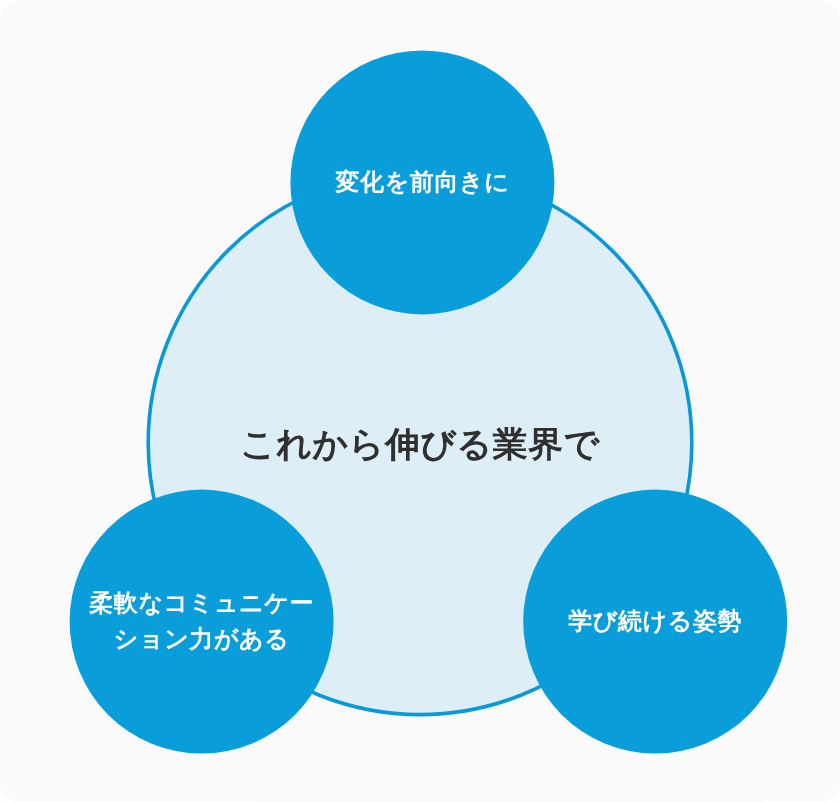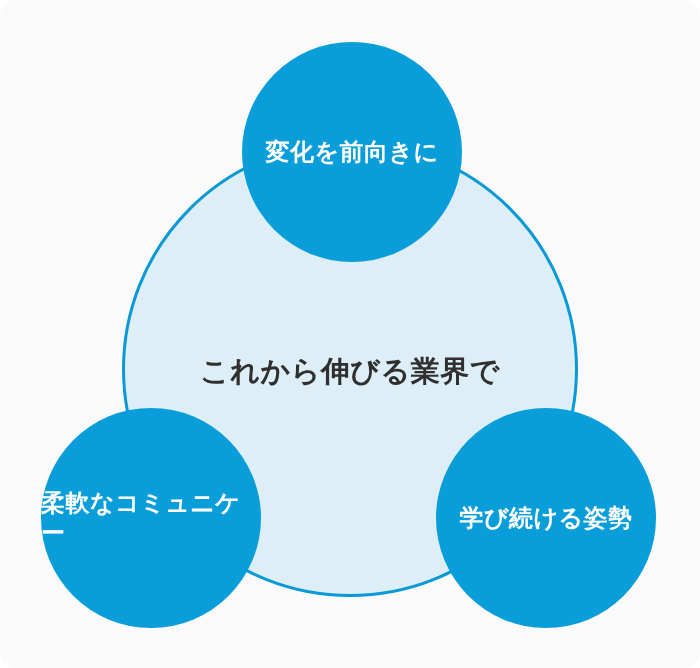--- a/index.html
+++ b/index.html
@@ -48,29 +48,29 @@
   .node{
     position:absolute;
     width:220px;height:220px;
     border-radius:50%;
     background:var(--node-fill);
     display:flex;
     align-items:center;
     justify-content:center;
   }
   .node-label{
-    text-align:left;
-    font-size:24px;
+    text-align:center;
+    font-size:20px;
     line-height:30px;
     font-weight:bold;
     color:var(--node-text);
     letter-spacing:0.5px;
   }
   .node-top{left:242px;top:42px;}
-  .node-bl{left:41px;top:408px;}
+  .node-bl{left:58px;top:408px;}
   .node-br{left:436px;top:408px;}
 </style>
 </head>
 <body>
 
 <div class="stage">
 
   <div class="ring">
     <div class="center-text">
       <div>これから伸びる業界で</div>
@@ -79,20 +79,21 @@
 
   <div class="node node-top">
     <div class="node-label">
       <div>変化を前向きに</div>
     </div>
   </div>
 
   <div class="node node-bl">
     <div class="node-label">
       <div>柔軟なコミュニケー</div>
+      <div>ション力がある</div>
     </div>
   </div>
 
   <div class="node node-br">
     <div class="node-label">
       <div>学び続ける姿勢</div>
     </div>
   </div>
 
 </div>

